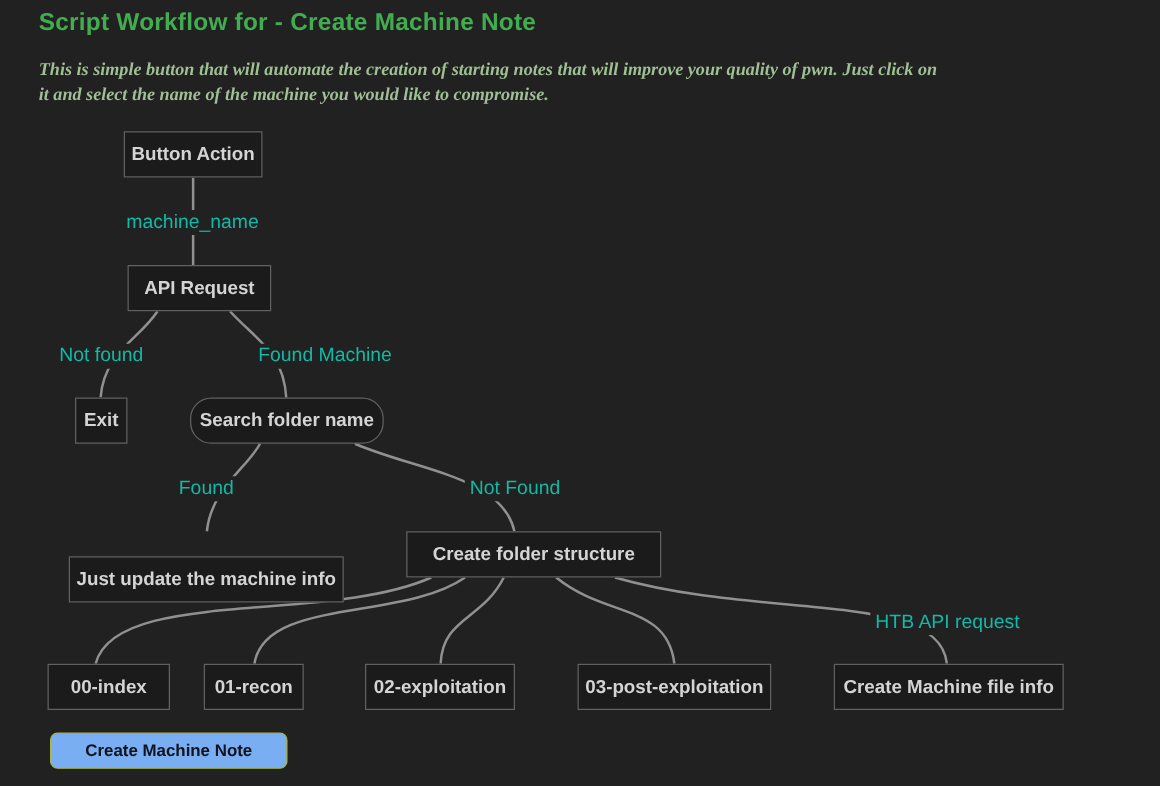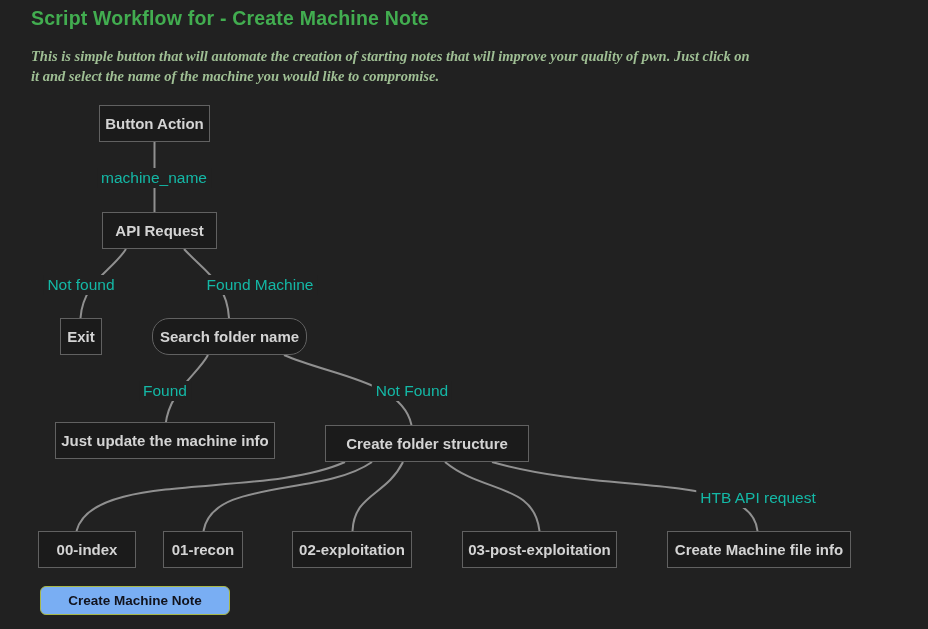--- a/index.html
+++ b/index.html
@@ -115,21 +115,21 @@
 
   <div class="title" style="color: rgb(66, 173, 80);">Script Workflow for - Create Machine Note</div>
 
   <div class="description" style="color: rgb(159, 191, 148);">This is simple button that will automate the creation of starting notes that will improve your quality of pwn. Just click on it and select the name of the machine you would like to compromise.</div>
 
   <div id="flowchart">
       <div class="node" style="left: 99px; top: 105px; width: 111px; height: 37px;">Button Action</div>
       <div class="node" style="left: 102px; top: 212px; width: 115px; height: 37px;">API Request</div>
       <div class="node" style="left: 60px; top: 318px; width: 42px; height: 37px;">Exit</div>
       <div class="node" style="left: 152px; top: 318px; width: 155px; height: 37px; border-radius: 17px;">Search folder name</div>
-      <div class="node" style="left: 55px; top: 422px; width: 220px; height: 37px;">Just update the machine info</div>
+      <div class="node" style="left: 55px; top: 445px; width: 220px; height: 37px;">Just update the machine info</div>
       <div class="node" style="left: 325px; top: 425px; width: 204px; height: 37px;">Create folder structure</div>
       <div class="node" style="left: 38px; top: 531px; width: 98px; height: 37px;">00-index</div>
       <div class="node" style="left: 163px; top: 531px; width: 80px; height: 37px;">01-recon</div>
       <div class="node" style="left: 292px; top: 531px; width: 120px; height: 37px;">02-exploitation</div>
       <div class="node" style="left: 462px; top: 531px; width: 155px; height: 37px;">03-post-exploitation</div>
       <div class="node" style="left: 667px; top: 531px; width: 184px; height: 37px;">Create Machine file info</div>
       <span class="edge-label" style="left: 154px; top: 178px;">machine_name</span>
       <span class="edge-label" style="left: 81px; top: 285px;">Not found</span>
       <span class="edge-label" style="left: 229px; top: 285px; margin-left: 31px;">Found Machine</span>
       <span class="edge-label" style="left: 165px; top: 391px;">Found</span>

